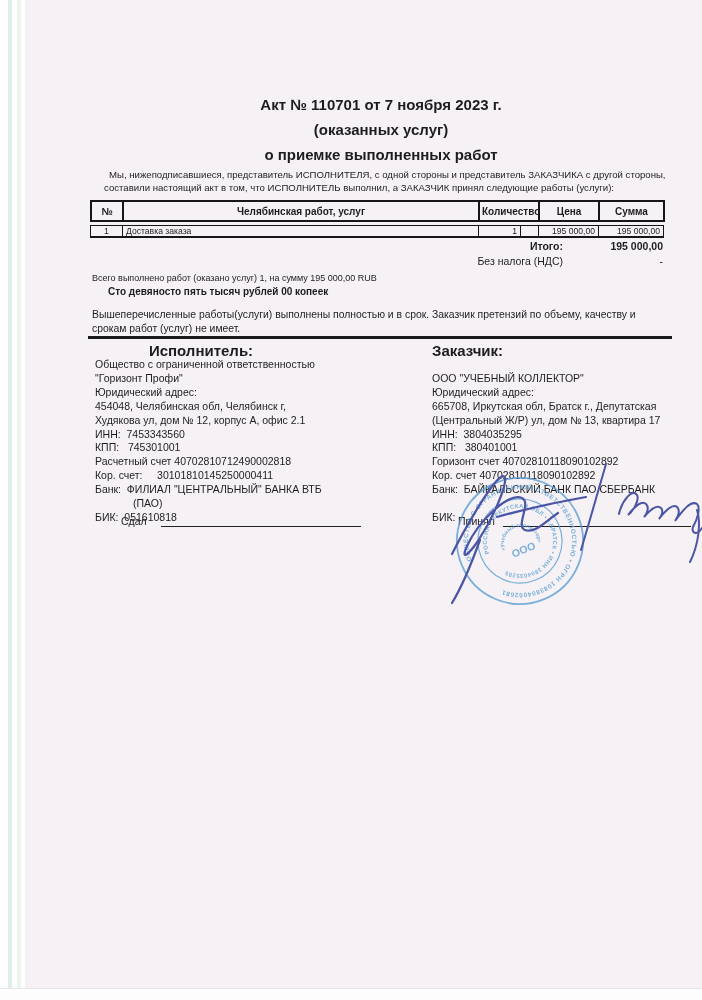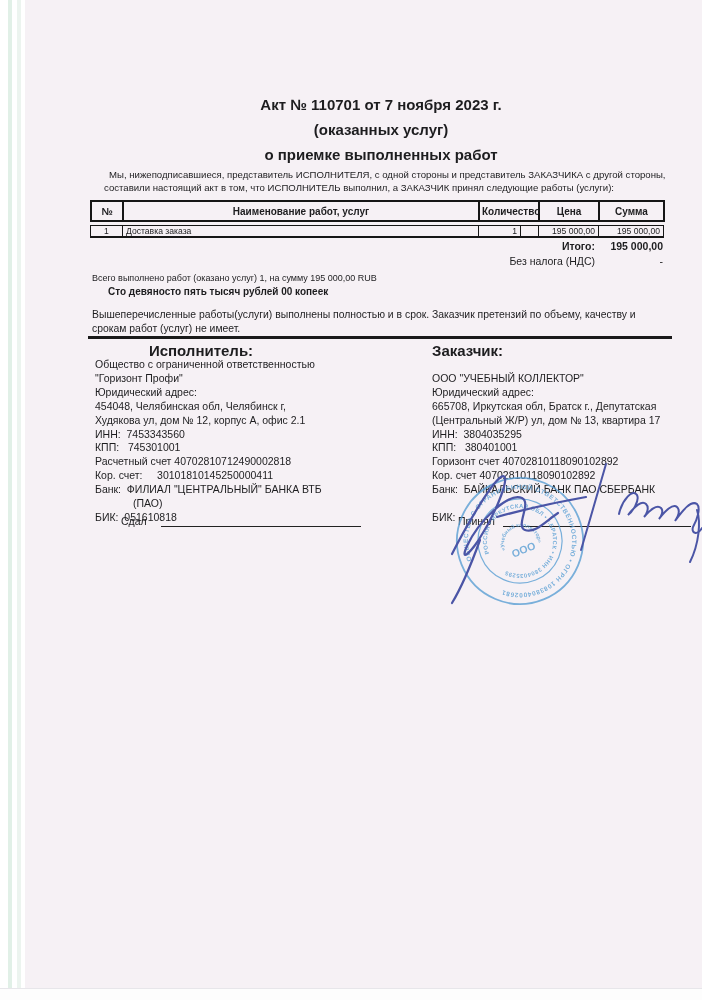--- a/index.html
+++ b/index.html
@@ -16,21 +16,21 @@
   .title{left:90px;top:92px;width:582px;text-align:center;font-weight:bold;font-size:15px;line-height:25px;}
   .intro{left:104px;top:169px;width:574px;font-size:9.6px;line-height:12.8px;text-indent:5px;}
   
   table{border-collapse:collapse;table-layout:fixed;}
   .tbl-head{left:90px;top:200px;width:573px;}
   .tbl-head td{border:2px solid #161616;font-weight:bold;font-size:10px;text-align:center;height:18px;padding:0 2px;background:#f6f1f5;}
   .tbl-body{left:90px;top:225px;width:573px;}
   .tbl-body td{border:1px solid #161616;border-bottom:2px solid #161616;font-size:8.6px;height:10px;padding:0 3px;background:#f6f1f5;}
   .td-c{text-align:center;} .td-r{text-align:right;} .td-l{text-align:left;margin-left:44px;}
   .totals{left:90px;top:239px;width:573px;font-size:10.5px;}
-  .totals-row{display:flex;justify-content:flex-end;line-height:15px;}
+  .totals-row{display:flex;justify-content:flex-end;line-height:15px;gap:32px;}
   .t-label{width:120px;text-align:right;}
   .t-value{width:68px;text-align:right;}
   .bold{font-weight:bold;}
   .sum1{left:92px;top:272px;width:574px;font-size:9px;line-height:12px;}
   .sum2{left:108px;top:285px;width:574px;font-size:10px;font-weight:bold;line-height:13px;}
   .claims{left:92px;top:308px;width:580px;font-size:10.4px;line-height:13.5px;}
   .thick-hr{left:88px;top:336px;width:584px;height:3px;background:#1a1a1a;}
   
   .col-left{left:95px;top:344px;width:212px;}
   .col-right{left:432px;top:344px;width:240px;}
@@ -66,21 +66,21 @@
   <colgroup>
       <col style="width:32px">
       <col style="width:356px">
       <col style="width:60px">
       <col style="width:60px">
       <col style="width:65px">
     </colgroup>
   <tbody>
       <tr>
     <td>№</td>
-    <td>Наименование работ, услуг</td>
+    <td>Челябинская работ, услуг</td>
     <td>Количество</td>
     <td>Цена</td>
     <td>Сумма</td>
   </tr>
 </tbody>
   </table>
 
 <table class="abs tbl-body">
   <colgroup>
       <col style="width:32px">

